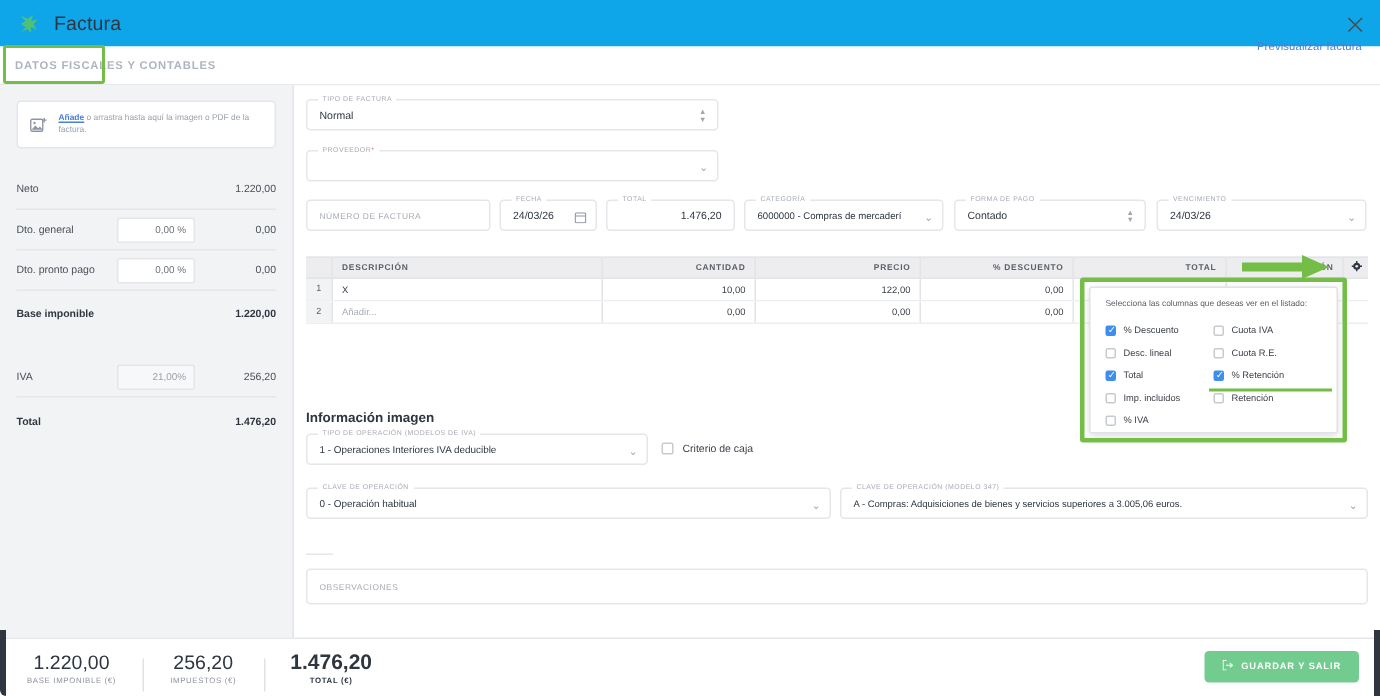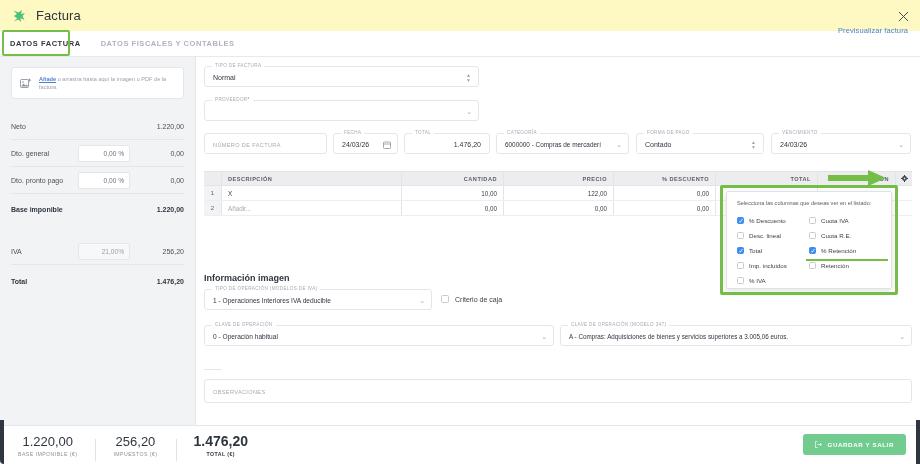--- a/index.html
+++ b/index.html
@@ -11,21 +11,21 @@
   }
   .app {
     position: relative;
     width: 920px; height: 464px;
     background: #ffffff;
   }
 
   
   .titlebar {
     position: absolute; left: 0; top: 0; width: 920px; height: 31px;
-    background: #fef9c3;
+    background: #0ea5e9;
     display: flex; align-items: center;
   }
   .logo {
     margin-left: 10px; width: 18px; height: 18px;
     display: flex; align-items: center; justify-content: center;
     color: #4ec07a; font-size: 15px; font-weight: bold;
     line-height: 1;
   }
   .app-title {
     margin-left: 8px; font-size: 13px; color: #2f3640; letter-spacing: .1px;
@@ -259,21 +259,20 @@
     <div class="app-title">Factura</div>
     <div class="close-btn">
       <svg width="11" height="11" viewBox="0 0 11 11">
         <line x1="1" y1="1" x2="10" y2="10" stroke="#4a4a4a" stroke-width="1"></line>
         <line x1="10" y1="1" x2="1" y2="10" stroke="#4a4a4a" stroke-width="1"></line>
       </svg>
     </div>
   </div>
 
   <div class="tabbar">
-    <div class="tab active">DATOS FACTURA</div>
     <div class="tab">DATOS FISCALES Y CONTABLES</div>
   </div>
   <div class="tab-hl"></div>
   <div class="preview-link">Previsualizar factura</div>
 
   <div class="sidebar">
     <div class="dropzone">
       <span class="dz-icon">
         <svg width="12" height="11" viewBox="0 0 12 11">
           <rect x="0.5" y="1.5" width="8" height="8" rx="1" fill="none" stroke="#8d94a3" stroke-width="0.9"></rect>

